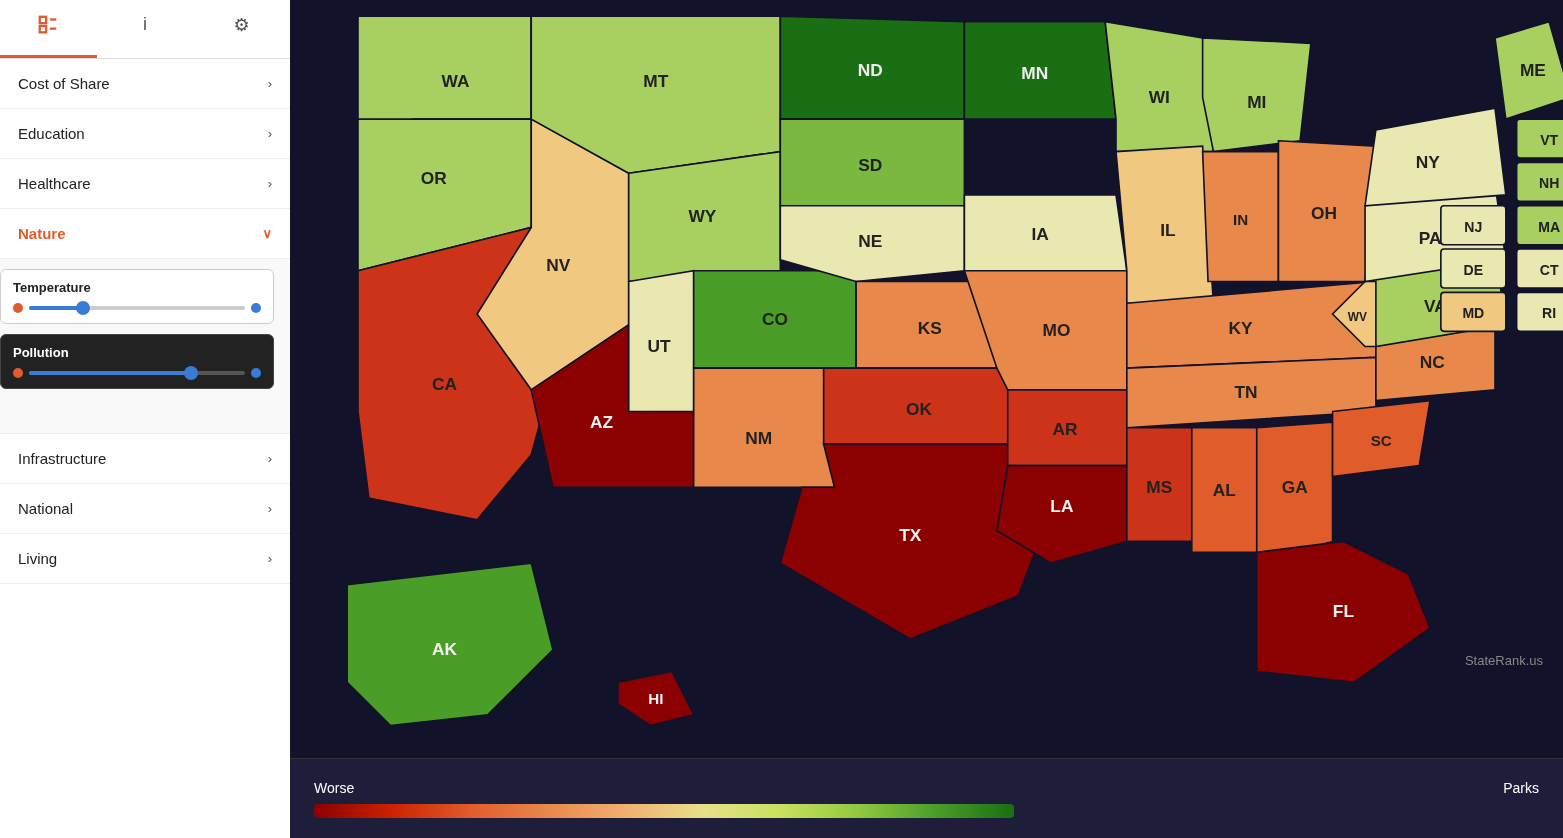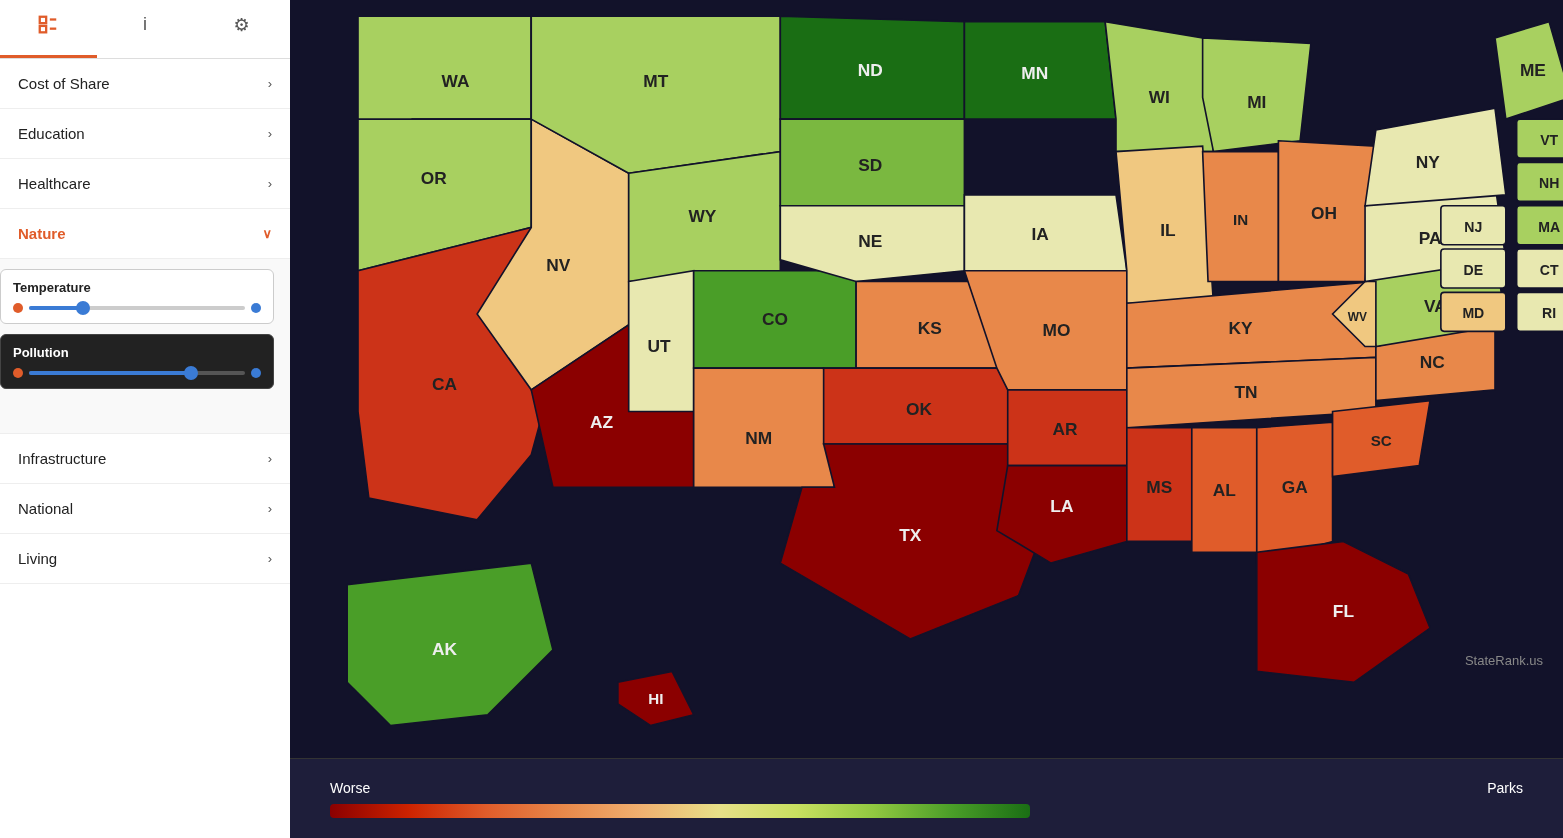--- a/index.html
+++ b/index.html
@@ -151,21 +151,21 @@
       width: 100%;
       height: 100%;
     }
 
     
     #bottom-bar {
       height: 80px;
       background: #1e1e3a;
       display: flex;
       align-items: center;
-      padding: 0 40px;
+      padding: 0 24px;
       border-top: 1px solid #333;
       gap: 20px;
     }
 
     .legend-section {
       display: flex;
       flex-direction: column;
       gap: 4px;
       flex: 1;
     }

